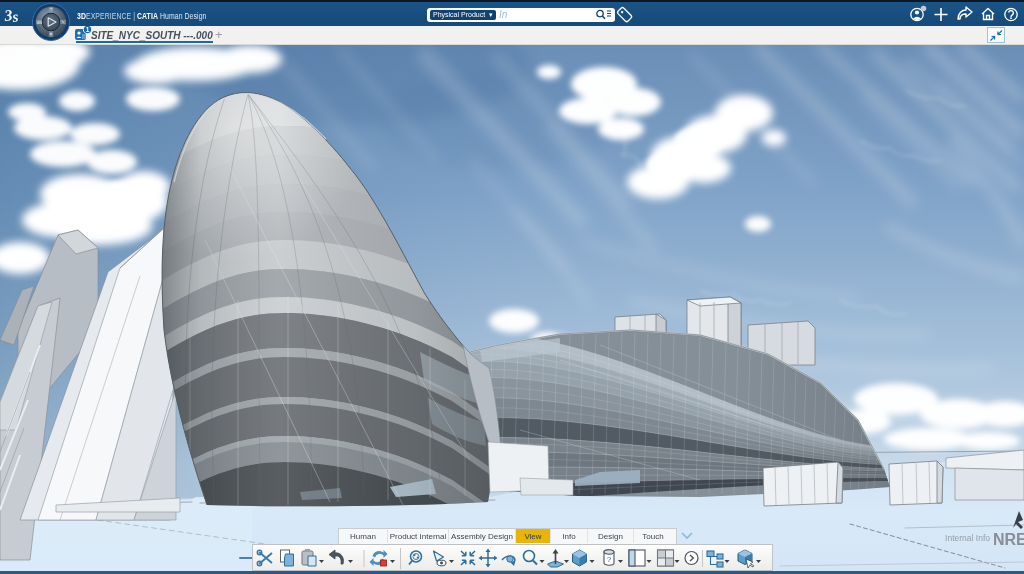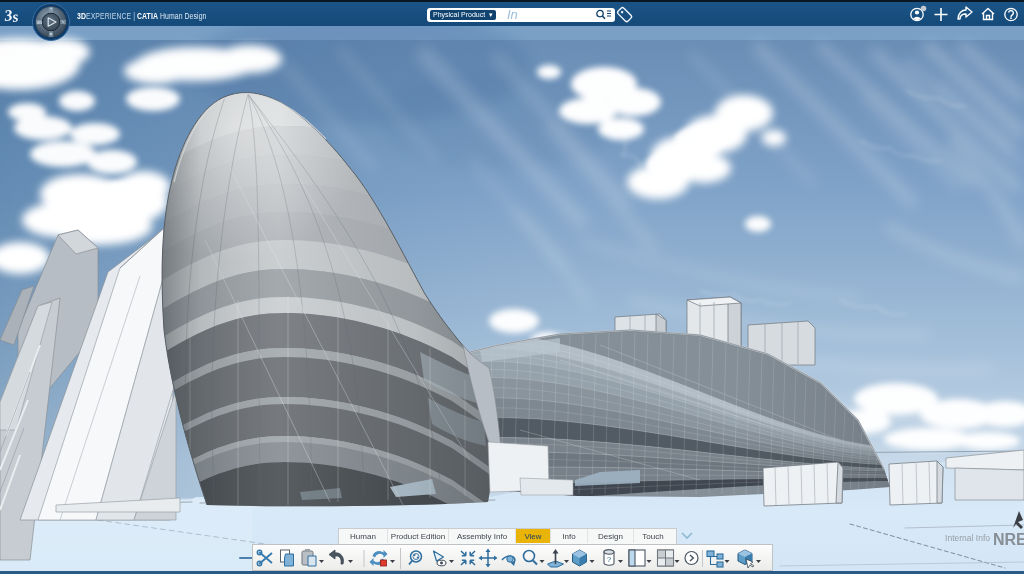--- a/index.html
+++ b/index.html
@@ -4,21 +4,21 @@
 html,body{margin:0;padding:0;background:#000;}
 #app{position:relative;width:1024px;height:574px;overflow:hidden;font-family:"Liberation Sans",sans-serif;background:#7aa0c6;}
 #topstrip{position:absolute;left:0;top:0;width:1024px;height:2px;background:#0b1824;z-index:30;}
 #topbar{position:absolute;left:0;top:2px;width:1024px;height:24px;background:linear-gradient(#1a5486,#154a7a);z-index:30;}
 #tabbar{position:absolute;left:0;top:26px;width:1024px;height:18px;background:#f1f1ef;border-bottom:1px solid #d9d9d7;z-index:30;}
 #brand{position:absolute;left:77px;top:9px;font-size:8.5px;color:#e9f1f8;white-space:nowrap;letter-spacing:.1px;transform:scaleX(0.81);transform-origin:0 0;}
 #brand b{font-weight:bold;color:#ffffff;}
 #brand .lt{color:#c2d6e8;font-weight:normal;}
 #searchbox{position:absolute;left:427px;top:6px;width:188px;height:14px;background:#fff;border-radius:3px;}
 #pp{position:absolute;left:3px;top:2px;height:10px;background:#10436f;border-radius:2px;color:#fff;font-size:7px;line-height:10px;padding:0 3px;}
-#ppin{position:absolute;left:80px;top:2px;color:#9cc0dc;font-size:13px;line-height:10px;font-style:italic;}
+#ppin{position:absolute;left:72px;top:2px;color:#9cc0dc;font-size:10px;line-height:10px;font-style:italic;}
 #tabtitle{position:absolute;left:91px;top:4px;font-size:10px;font-style:italic;font-weight:bold;color:#44505c;}
 #tabunder{position:absolute;left:76px;top:15px;width:137px;height:2px;background:#1a6aa5;}
 #tabplus{position:absolute;left:215px;top:1px;font-size:13px;color:#9aa0a6;}
 #scene{position:absolute;left:0;top:0;width:1024px;height:574px;z-index:1;}
 #bottomstrip{position:absolute;left:0;top:571px;width:1024px;height:3px;background:#2a5a86;z-index:40;}
 #btabs{position:absolute;left:338px;top:528px;width:339px;height:16px;background:#f6f7f7;border:1px solid #c9ccce;border-bottom:none;box-sizing:border-box;z-index:20;font-size:8px;color:#3f464c;}
 #btabs .t{float:left;height:14px;line-height:15px;text-align:center;border-right:1px solid #e0e2e3;}
 #btabs .t.act{background:#eab308;color:#173f5f;}
 #toolbar{position:absolute;left:252px;top:544px;width:521px;height:27px;background:linear-gradient(#fdfdfd,#ececea);border:1px solid #bfc2c4;box-sizing:border-box;z-index:21;}
 #toolbar svg{display:block;margin-top:1px;}
@@ -425,20 +425,36 @@
     <div id="searchbox">
         <div id="pp">Physical Product&nbsp;&nbsp;▾</div>
         <div id="ppin">In</div>
         <svg width="20" height="14" viewBox="0 0 20 14" style="position:absolute;right:2px;top:0;">
           <circle cx="7" cy="5.6" r="3.2" fill="none" stroke="#123f68" stroke-width="1.3"></circle>
           <line x1="9.3" y1="8" x2="12" y2="10.8" stroke="#123f68" stroke-width="1.5"></line>
           <path d="M14 3 h4 M14 5.5 h4 M14 8 h4" stroke="#123f68" stroke-width="1"></path>
         </svg>
       </div>
   </div>
+  <div id="tabbar">
+    <svg width="1024" height="18" viewBox="0 0 1024 18" style="position:absolute;left:0;top:0;">
+      <rect x="75" y="3" width="11" height="11" rx="2" fill="#1d6fae"></rect>
+      <circle cx="79" cy="7" r="1.6" fill="#fff"></circle>
+      <path d="M76.5 12 q2.5 -3 5 0 Z" fill="#fff"></path>
+      <rect x="82" y="8" width="4" height="5" fill="#5e9dc8"></rect>
+      <circle cx="87.5" cy="3.5" r="4.2" fill="#1565a8" stroke="#f1f1ef" stroke-width="1"></circle>
+      <text x="87.5" y="6.3" font-size="6.5" font-weight="bold" fill="#fff" text-anchor="middle" font-family="Liberation Sans,sans-serif">1</text>
+      <rect x="987.5" y="1.5" width="17" height="15" fill="#f6fafc" stroke="#9cc3dd" stroke-width="1"></rect>
+      <path d="M1002 4.5 L997.8 8.7 M997.8 8.7 l0.2 -3.2 M997.8 8.7 l3.2 -0.2" stroke="#1f6fa8" stroke-width="1.2" fill="none"></path>
+      <path d="M990.5 14.5 L994.7 10.3 M994.7 10.3 l-0.2 3.2 M994.7 10.3 l-3.2 0.2" stroke="#1f6fa8" stroke-width="1.2" fill="none"></path>
+    </svg>
+    <div id="tabtitle">SITE_NYC_SOUTH&nbsp;---.000</div>
+    <div id="tabunder"></div>
+    <div id="tabplus">+</div>
+  </div>
   <svg width="44" height="44" viewBox="0 0 44 44" style="position:absolute;left:29px;top:0px;z-index:35;">
     <defs>
       <radialGradient id="cmp1" cx="0.42" cy="0.36" r="0.75">
         <stop offset="0" stop-color="#93a7b9"></stop>
           <stop offset="0.55" stop-color="#55687a"></stop>
           <stop offset="1" stop-color="#2a3947"></stop>
       </radialGradient>
       <radialGradient id="cmp2" cx="0.45" cy="0.4" r="0.8">
         <stop offset="0" stop-color="#5f7283"></stop>
           <stop offset="1" stop-color="#2c3a47"></stop>
@@ -456,22 +472,22 @@
     <circle cx="22" cy="22" r="8.8" fill="url(#cmp2)" stroke="#1b2835" stroke-width="1"></circle>
     <circle cx="22" cy="22" r="15.5" fill="none" stroke="#203040" stroke-width="0.6" opacity="0.6"></circle>
     <path d="M19.2 17.8 L27 22 L19.2 26.2 Z" fill="none" stroke="#d4dee6" stroke-width="1.3" stroke-linejoin="round"></path>
     <text x="22" y="9.5" font-size="5.5" fill="#cfdbe4" text-anchor="middle" font-family="Liberation Sans,sans-serif">+</text>
     <text x="10.5" y="24" font-size="4.2" font-weight="bold" fill="#cfdbe4" text-anchor="middle" font-family="Liberation Sans,sans-serif">3D</text>
     <circle cx="22" cy="34" r="1.3" fill="#cfdbe4" opacity="0.8"></circle>
     <path d="M33 20.5 l2 3" stroke="#cfdbe4" stroke-width="0.8"></path>
   </svg>
   <div id="btabs">
     <div class="t" style="width:48px">Human</div>
-      <div class="t" style="width:60px">Product Edition</div>
-      <div class="t" style="width:66px">Assembly Info</div>
+      <div class="t" style="width:60px">Product Internal</div>
+      <div class="t" style="width:66px">Assembly Design</div>
       <div class="t act" style="width:34px">View</div>
       <div class="t" style="width:36px">Info</div>
       <div class="t" style="width:45px">Design</div>
       <div class="t" style="width:38px;border-right:none">Touch</div>
   </div>
   <svg id="chev" width="16" height="12" viewBox="0 0 16 12">
       <path d="M3 3 L8 8 L13 3" fill="none" stroke="#8fb8d4" stroke-width="1.6"></path>
     </svg>
   <div id="toolbar">
     <svg width="519" height="25" viewBox="0 0 519 25">

